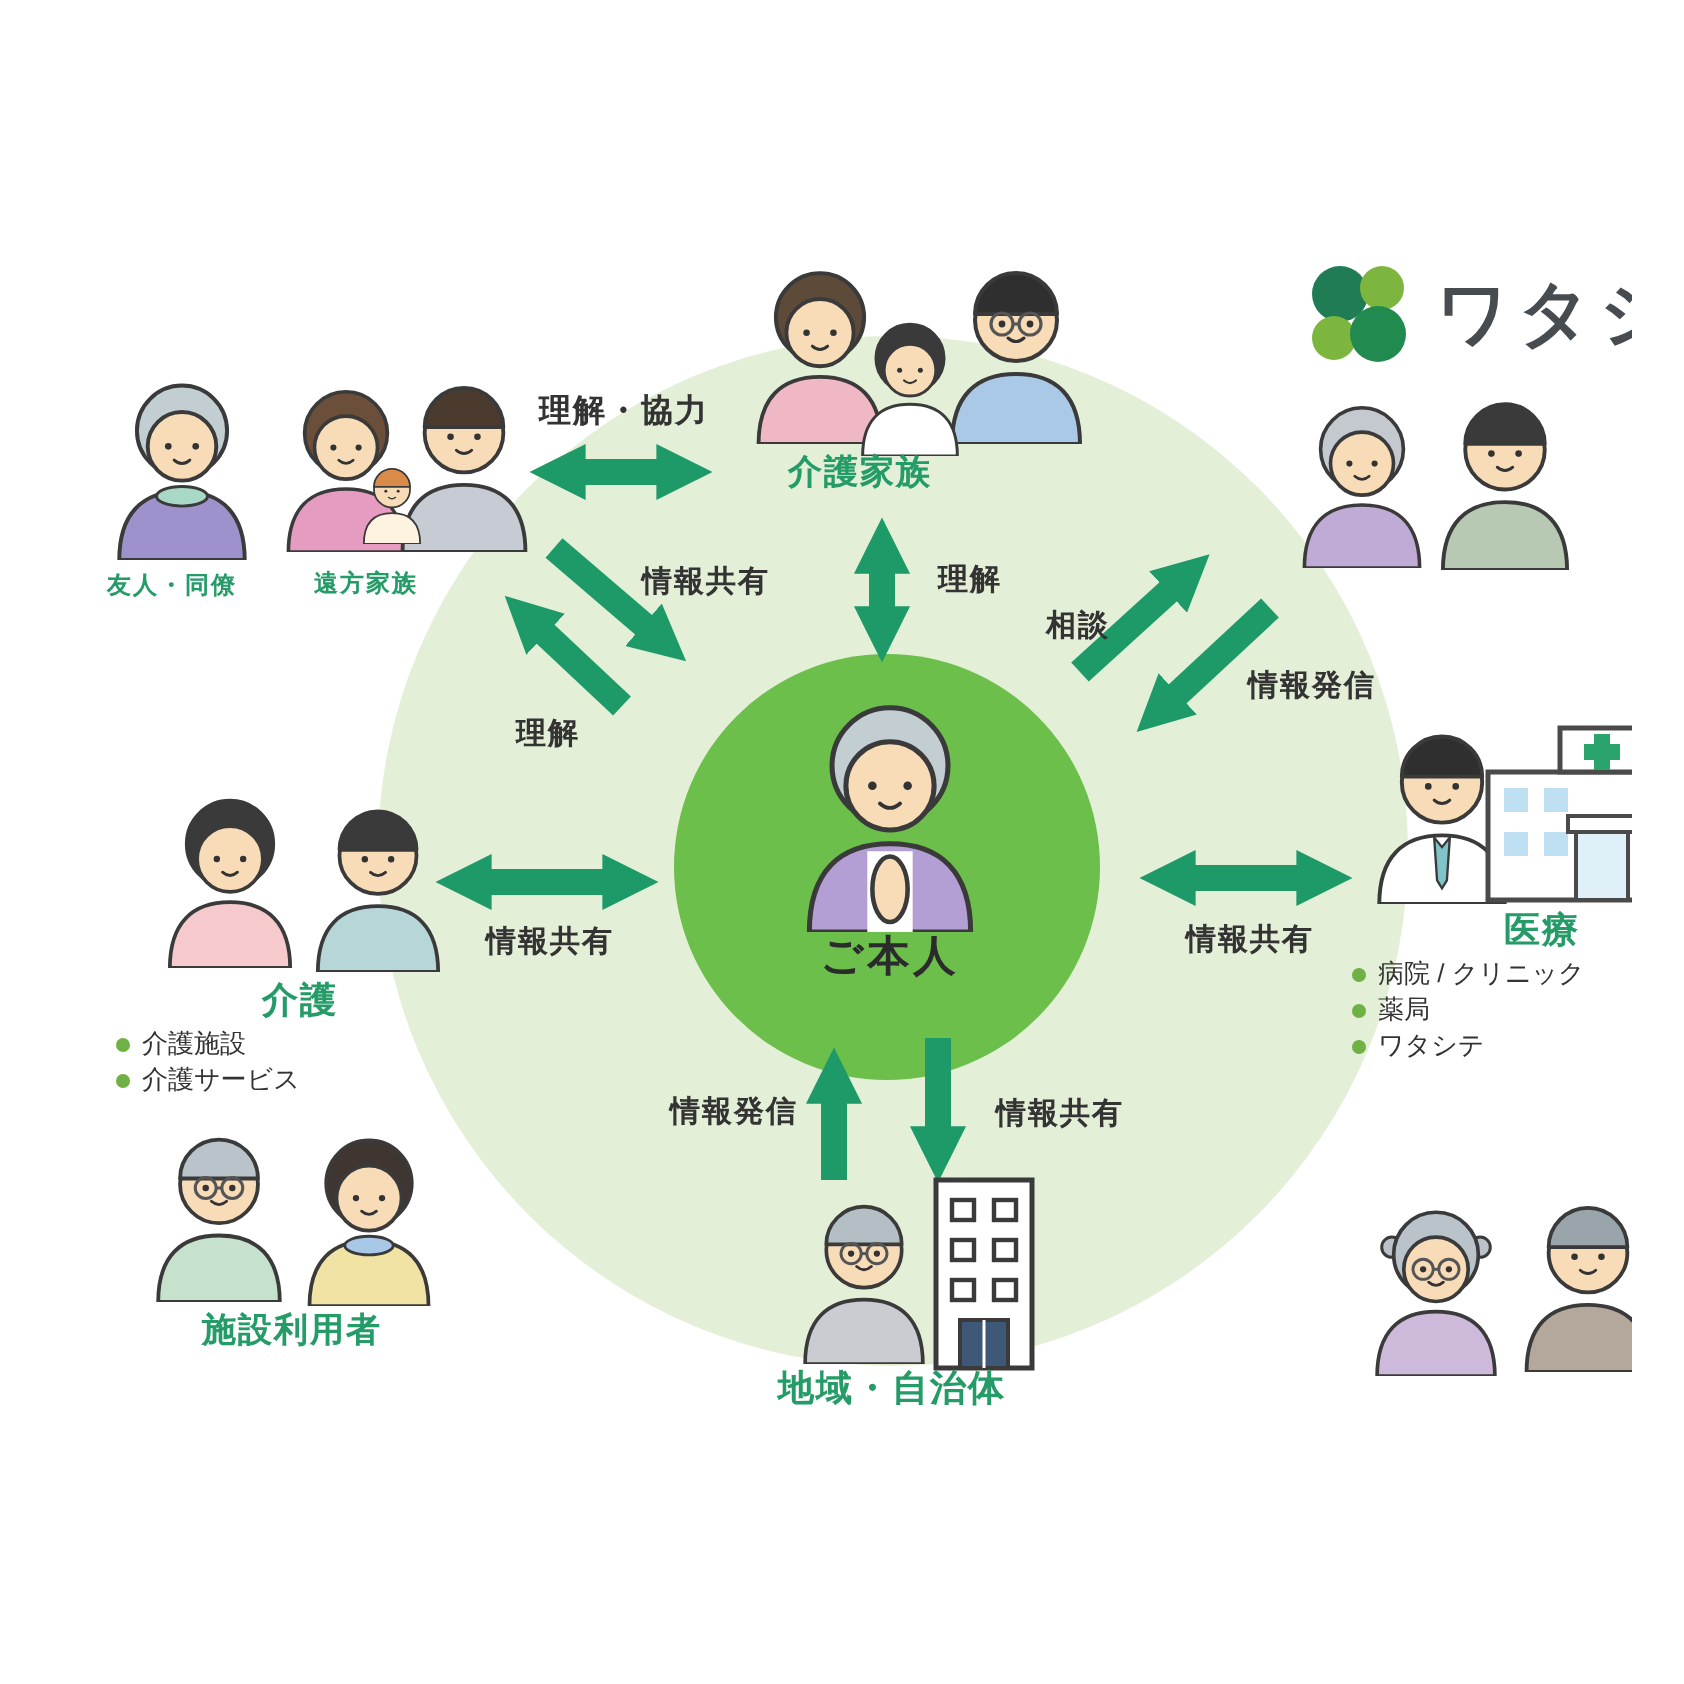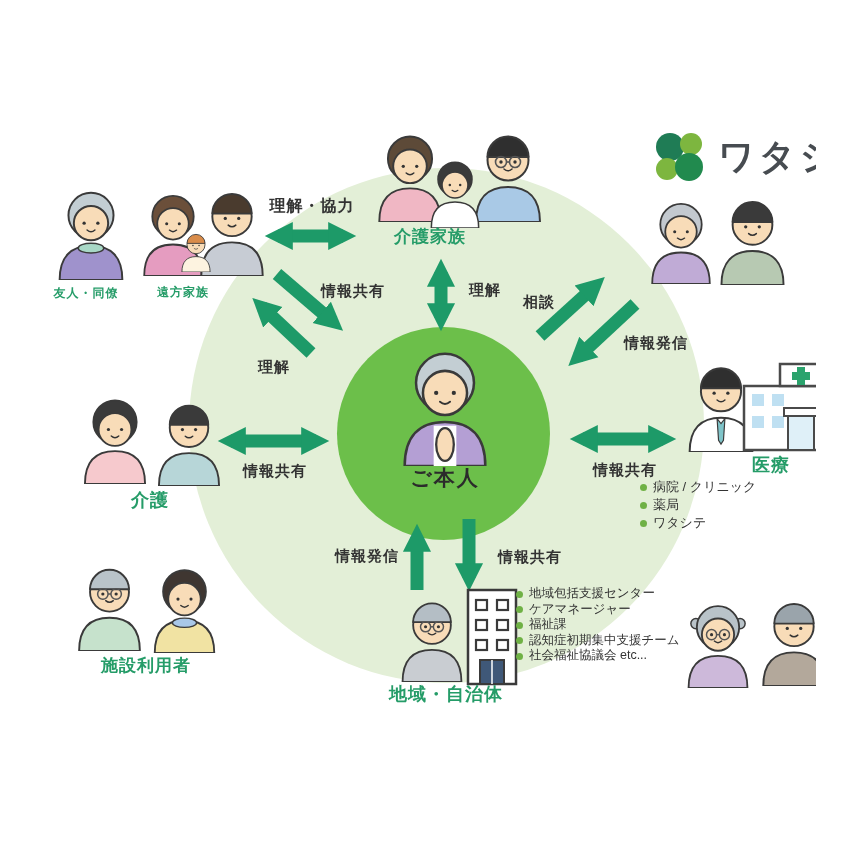--- a/index.html
+++ b/index.html
@@ -76,21 +76,21 @@
       <line x1="205" y1="441" x2="290" y2="441" marker-start="url(#ah)" marker-end="url(#ah)"></line>
       <line x1="391" y1="590" x2="391" y2="537" marker-end="url(#ah)"></line>
       <line x1="443" y1="519" x2="443" y2="578" marker-end="url(#ah)"></line>
     </g>
   </svg>
 
   <div class="alabel" style="left:286px;top:206px;font-size:16px">理解・協力</div>
   <div class="alabel" style="left:327px;top:291px">情報共有</div>
   <div class="alabel" style="left:248px;top:367px">理解</div>
   <div class="alabel" style="left:459px;top:290px">理解</div>
-  <div class="alabel" style="left:513px;top:302px">相談</div>
+  <div class="alabel" style="left:513px;top:313px">相談</div>
   <div class="alabel" style="left:630px;top:343px">情報発信</div>
   <div class="alabel" style="left:599px;top:470px">情報共有</div>
   <div class="alabel" style="left:249px;top:471px">情報共有</div>
   <div class="alabel" style="left:341px;top:556px">情報発信</div>
   <div class="alabel" style="left:504px;top:557px">情報共有</div>
 
   <div class="person" style="left:356px;top:340px;width:126px;z-index:5">
       <svg viewBox="0 0 100 100" xmlns="http://www.w3.org/2000/svg">
         <path d="M18,100 C18,76 30,65 50,65 C70,65 82,76 82,100 Z" fill="#b49fd4" stroke="#3a3a3a" stroke-width="2" stroke-linejoin="round"></path>
         <path d="M41,68 h18 v32 h-18 z" fill="#fff"></path>
@@ -233,21 +233,21 @@
         <rect x="78" y="60" width="12" height="12"></rect>
           <rect x="98" y="60" width="12" height="12"></rect>
       </g>
       <rect x="46" y="52" width="34" height="8" fill="#fff" stroke="#4a4a4a" stroke-width="2"></rect>
       <rect x="50" y="60" width="26" height="34" fill="#dff0f8" stroke="#4a4a4a" stroke-width="2"></rect>
       <circle cx="119" cy="90" r="9" fill="#cfe3cb"></circle>
       <circle cx="108" cy="94" r="6" fill="#9fc9a4"></circle>
     </svg>
   </div>
   <div class="glabel big" style="left:745px;top:465px">医療</div>
-  <ul class="blist" style="left:614px;top:478px">
+  <ul class="blist" style="left:650px;top:478px">
     <li>病院 / クリニック</li>
     <li>薬局</li>
     <li>ワタシテ</li>
   </ul>
 
   <div class="person" style="left:42px;top:390px;width:94px">
       <svg viewBox="0 0 100 100" xmlns="http://www.w3.org/2000/svg">
         <path d="M18,100 C18,76 30,65 50,65 C70,65 82,76 82,100 Z" fill="#f6c9cd" stroke="#3a3a3a" stroke-width="2" stroke-linejoin="round"></path>
         <circle cx="50" cy="34" r="23" fill="#3a3a3a" stroke="#3a3a3a" stroke-width="2"></circle>
         <circle cx="50" cy="42" r="17.5" fill="#f8dcb8" stroke="#3a3a3a" stroke-width="2"></circle>
@@ -260,20 +260,24 @@
       <svg viewBox="0 0 100 100" xmlns="http://www.w3.org/2000/svg">
         <path d="M18,100 C18,76 30,65 50,65 C70,65 82,76 82,100 Z" fill="#b7d6d8" stroke="#3a3a3a" stroke-width="2" stroke-linejoin="round"></path>
         <circle cx="50" cy="38" r="20.5" fill="#f8dcb8" stroke="#3a3a3a" stroke-width="2"></circle>
         <path d="M29.5,35 A20.5,20.5 0 0 1 70.5,35 Z" fill="#3a3a3a" stroke="#3a3a3a" stroke-width="2" stroke-linejoin="round"></path>
         <circle cx="43" cy="40" r="1.7" fill="#333"></circle>
         <circle cx="57" cy="40" r="1.7" fill="#333"></circle>
         <path d="M46,47 q4,3.5 8,0" fill="none" stroke="#333" stroke-width="1.5" stroke-linecap="round"></path>
       </svg>
     </div>
   <div class="glabel big" style="left:124px;top:500px">介護</div>
+  <ul class="blist" style="left:32px;top:513px">
+    <li>介護施設</li>
+    <li>介護サービス</li>
+  </ul>
 
   <div class="person" style="left:36px;top:556px;width:95px">
       <svg viewBox="0 0 100 100" xmlns="http://www.w3.org/2000/svg">
         <path d="M18,100 C18,76 30,65 50,65 C70,65 82,76 82,100 Z" fill="#c6e2cc" stroke="#3a3a3a" stroke-width="2" stroke-linejoin="round"></path>
         <circle cx="50" cy="38" r="20.5" fill="#f8dcb8" stroke="#3a3a3a" stroke-width="2"></circle>
         <path d="M29.5,35 A20.5,20.5 0 0 1 70.5,35 Z" fill="#b9c3c9" stroke="#3a3a3a" stroke-width="2" stroke-linejoin="round"></path>
         <circle cx="43" cy="40" r="1.7" fill="#333"></circle>
         <circle cx="57" cy="40" r="1.7" fill="#333"></circle>
         <path d="M46,47 q4,3.5 8,0" fill="none" stroke="#333" stroke-width="1.5" stroke-linecap="round"></path>
         <g fill="none" stroke="#555" stroke-width="1.6">
@@ -320,27 +324,20 @@
         <rect x="16" y="34" width="11" height="10"></rect>
           <rect x="37" y="34" width="11" height="10"></rect>
         <rect x="16" y="54" width="11" height="10"></rect>
           <rect x="37" y="54" width="11" height="10"></rect>
       </g>
       <rect x="20" y="74" width="24" height="24" fill="#3f5878" stroke="#3a3a3a" stroke-width="2"></rect>
       <line x1="32" y1="74" x2="32" y2="98" stroke="#fff" stroke-width="1.5"></line>
     </svg>
   </div>
   <div class="glabel big" style="left:420px;top:694px">地域・自治体</div>
-  <ul class="blist small" style="left:490px;top:586px">
-    <li>地域包括支援センター</li>
-    <li>ケアマネージャー</li>
-    <li>福祉課</li>
-    <li>認知症初期集中支援チーム</li>
-    <li>社会福祉協議会 etc...</li>
-  </ul>
 
   <div class="person" style="left:646px;top:596px;width:92px">
       <svg viewBox="0 0 100 100" xmlns="http://www.w3.org/2000/svg">
         <path d="M18,100 C18,76 30,65 50,65 C70,65 82,76 82,100 Z" fill="#cdb9da" stroke="#3a3a3a" stroke-width="2" stroke-linejoin="round"></path>
         <circle cx="26" cy="30" r="5.5" fill="#b9c3c9" stroke="#3a3a3a" stroke-width="1.6"></circle>
         <circle cx="74" cy="30" r="5.5" fill="#b9c3c9" stroke="#3a3a3a" stroke-width="1.6"></circle>
         <circle cx="50" cy="34" r="23" fill="#b9c3c9" stroke="#3a3a3a" stroke-width="2"></circle>
         <circle cx="50" cy="42" r="17.5" fill="#f8dcb8" stroke="#3a3a3a" stroke-width="2"></circle>
         <circle cx="43" cy="42" r="1.7" fill="#333"></circle>
         <circle cx="57" cy="42" r="1.7" fill="#333"></circle>

